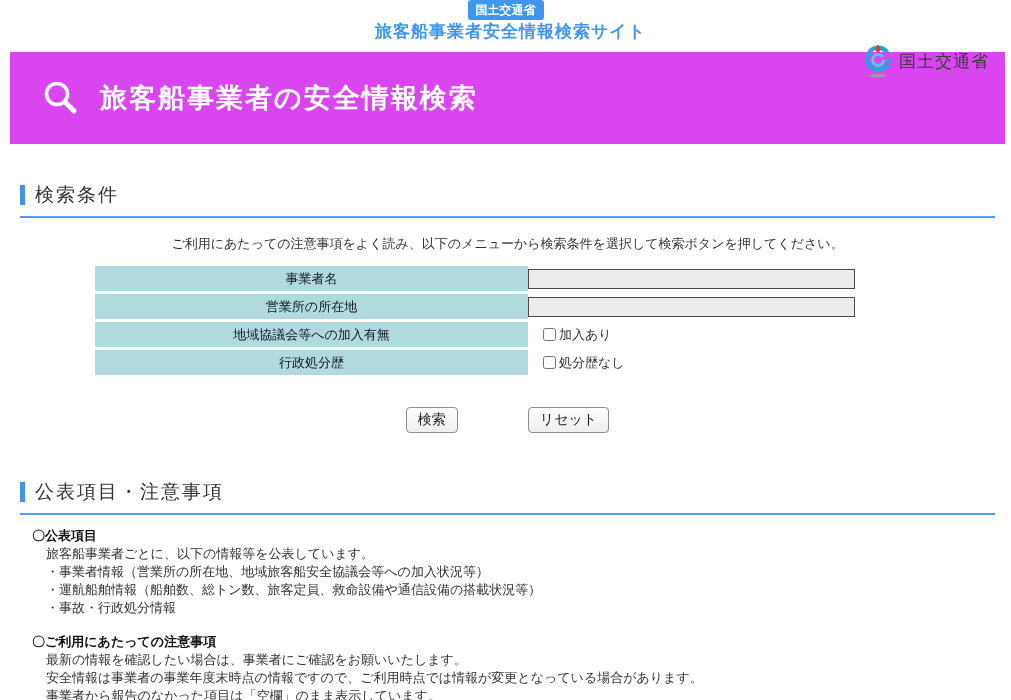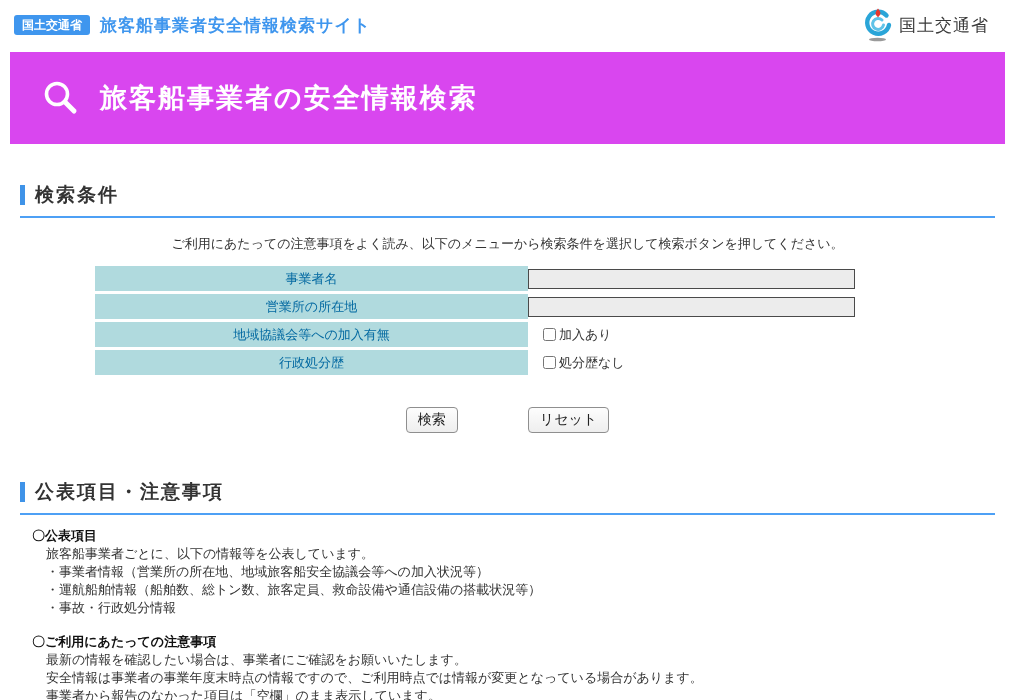--- a/index.html
+++ b/index.html
@@ -9,20 +9,21 @@
     font-family: "Liberation Sans", "DejaVu Sans", sans-serif;
     color: #333;
     overflow: hidden;
   }
 
   
   .topbar {
     height: 50px;
     display: flex; align-items: center;
     padding: 0 14px;
+    flex-direction: column;
   }
   .gov-badge {
     background: #3f96ee; color: #fff;
     font-size: 12px; font-weight: bold;
     padding: 4px 8px; border-radius: 3px;
     line-height: 1;
     flex: 0 0 auto;
   }
   .site-title {
     color: #3f96ee; font-weight: bold; font-size: 17px;
@@ -57,35 +58,35 @@
   .section-head {
     display: flex; align-items: center;
     border-bottom: 2px solid #4da0f5;
     padding-bottom: 8px;
   }
   .section-bar {
     width: 5px; height: 20px; background: #3f93e8;
     flex: 0 0 auto;
   }
   .section-title {
-    font-size: 19px; font-weight: 700; color: #333;
+    font-size: 19px; font-weight: 400; color: #333;
     margin-left: 10px; letter-spacing: 2px;
   }
 
   
   .instruction {
     text-align: center; font-size: 13px; color: #333;
     margin-top: 17px;
   }
   .cond-table { margin: 13px 0 0 75px; width: 766px; }
   .cond-row { display: flex; align-items: stretch; margin-bottom: 3px; }
   .cond-label {
     width: 433px; background: #b0dade;
     display: flex; align-items: center; justify-content: center;
-    font-size: 13px; color: #0369a1;
+    font-size: 13px; color: #0f172a;
     height: 25px; flex: 0 0 auto;
   }
   .cond-value {
     flex: 1; display: flex; align-items: center;
     height: 25px;
   }
   .cond-input {
     width: 327px; height: 20px;
     background: #ececec; border: 1px solid #4a4a4a;
     font-size: 13px; padding: 0 4px;

